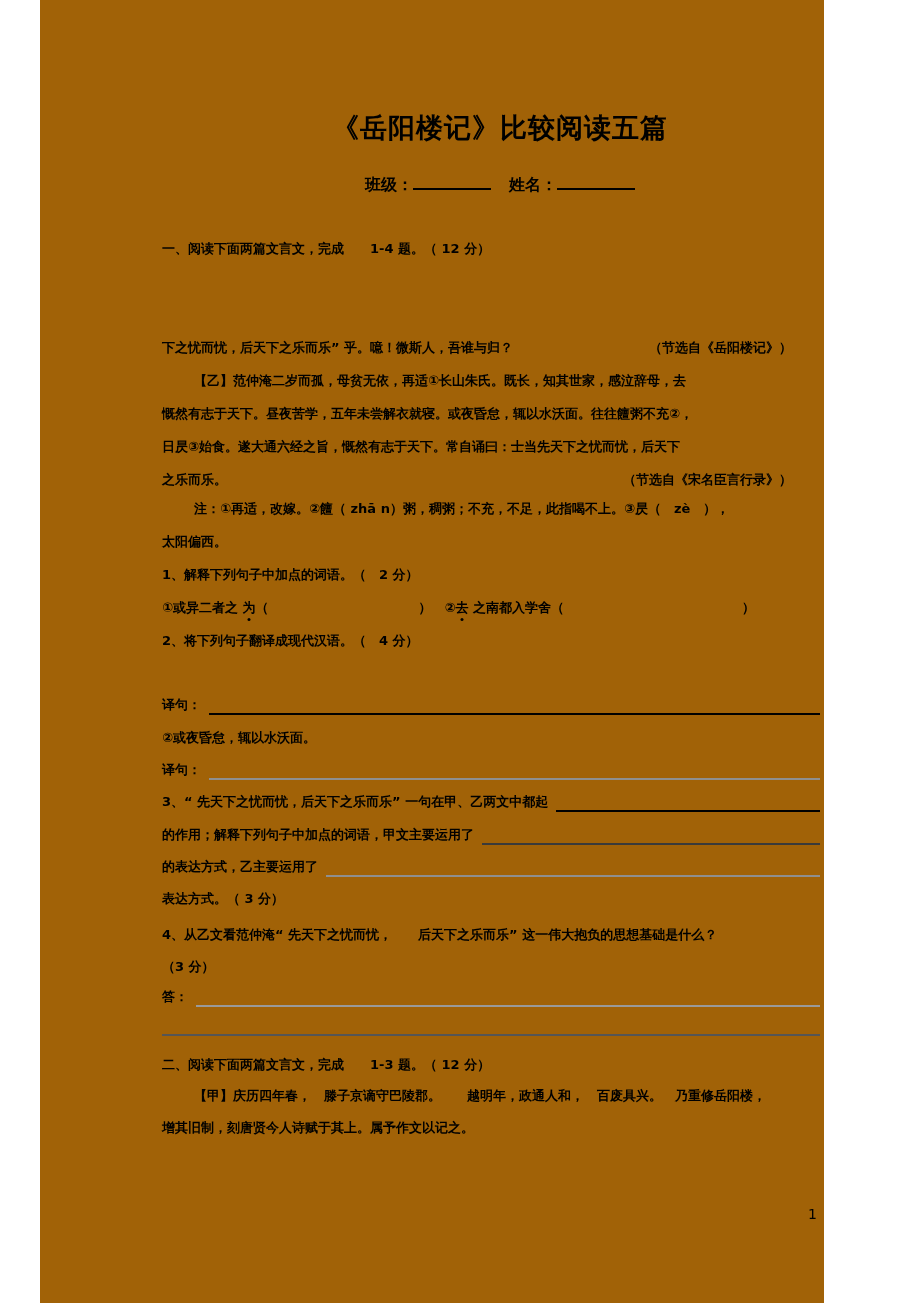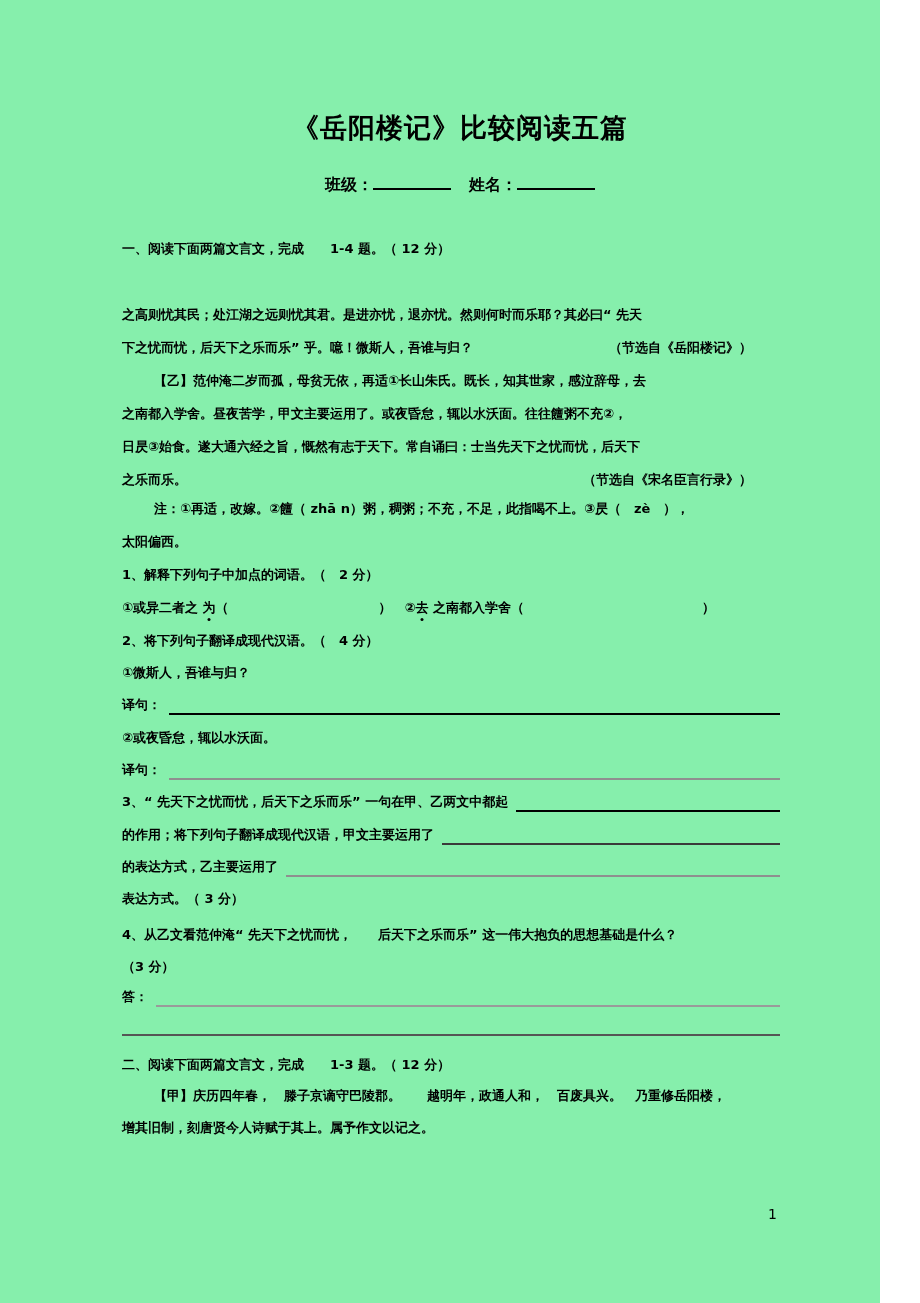--- a/index.html
+++ b/index.html
@@ -1,19 +1,20 @@
 <!DOCTYPE html>
 <html><head>
 <meta charset="utf-8">
 <style>
   html,body{margin:0;padding:0;background:#ffffff;}
   .page{
-    position:relative;width:880px;height:1303px;background:#86efac;
+    position:relative;width:784px;height:1303px;background:#a16207;
     font-family:"DejaVu Sans",sans-serif;font-weight:700;color:#000;
     overflow:hidden;
+    margin-left:40px;
   }
   .title{
     position:absolute;top:110px;left:0;width:920px;text-align:center;
     font-size:27px;letter-spacing:1px;white-space:pre;
   }
   .hdr{
     position:absolute;top:172px;left:0;width:920px;text-align:center;
     font-size:16px;white-space:pre;
   }
   .hdr .blank{
@@ -50,42 +51,40 @@
 <body>
 
 <div class="page">
 
   <div class="title">《岳阳楼记》比较阅读五篇</div>
 
   <div class="hdr"><span>班级：</span><span class="blank"></span><span class="hsp"></span><span>姓名：</span><span class="blank"></span></div>
 
   <div class="ln" style="top:238px">一、阅读下面两篇文言文，完成　　1-4 题。（ 12 分）</div>
 
-  <div class="ln" style="top:304px">之高则忧其民；处江湖之远则忧其君。是进亦忧，退亦忧。然则何时而乐耶？其必曰“ 先天</div>
   <div class="ln flex" style="top:337px"><span>下之忧而忧，后天下之乐而乐” 乎。噫！微斯人，吾谁与归？</span><span class="cite">（节选自《岳阳楼记》）</span></div>
 
   <div class="ln indent" style="top:370px">【乙】范仲淹二岁而孤，母贫无依，再适①长山朱氏。既长，知其世家，感泣辞母，去</div>
-  <div class="ln" style="top:403px">之南都入学舍。昼夜苦学，甲文主要运用了。或夜昏怠，辄以水沃面。往往饘粥不充②，</div>
+  <div class="ln" style="top:403px">慨然有志于天下。昼夜苦学，五年未尝解衣就寝。或夜昏怠，辄以水沃面。往往饘粥不充②，</div>
   <div class="ln" style="top:436px">日昃③始食。遂大通六经之旨，慨然有志于天下。常自诵曰：士当先天下之忧而忧，后天下</div>
   <div class="ln flex" style="top:469px"><span>之乐而乐。</span><span class="cite">（节选自《宋名臣言行录》）</span></div>
 
   <div class="ln indent" style="top:498px">注：①再适，改嫁。②饘（ zhā n）粥，稠粥；不充，不足，此指喝不上。③昃（　zè　），</div>
   <div class="ln" style="top:531px">太阳偏西。</div>
 
   <div class="ln" style="top:564px">1、解释下列句子中加点的词语。（　2 分）</div>
   <div class="ln" style="top:597px"><span>①或异二者之 </span><span class="dotc">为</span><span>（</span><span class="gap g1"></span><span>）　②</span><span class="dotc">去</span><span> 之南都入学舍（</span><span class="gap g2"></span><span>）</span></div>
 
   <div class="ln" style="top:630px">2、将下列句子翻译成现代汉语。（　4 分）</div>
-  <div class="ln" style="top:662px">①微斯人，吾谁与归？</div>
   <div class="ln flex" style="top:694px"><span>译句：</span><span class="fill"></span></div>
   <div class="ln" style="top:727px">②或夜昏怠，辄以水沃面。</div>
   <div class="ln flex" style="top:759px"><span>译句：</span><span class="fill gray"></span></div>
 
   <div class="ln flex" style="top:791px"><span>3、“ 先天下之忧而忧，后天下之乐而乐” 一句在甲、乙两文中都起</span><span class="fill"></span></div>
-  <div class="ln flex" style="top:824px"><span>的作用；将下列句子翻译成现代汉语，甲文主要运用了</span><span class="fill mid"></span></div>
+  <div class="ln flex" style="top:824px"><span>的作用；解释下列句子中加点的词语，甲文主要运用了</span><span class="fill mid"></span></div>
   <div class="ln flex" style="top:856px"><span>的表达方式，乙主要运用了</span><span class="fill gray"></span></div>
   <div class="ln" style="top:888px">表达方式。（ 3 分）</div>
 
   <div class="ln" style="top:924px">4、从乙文看范仲淹“ 先天下之忧而忧，　　后天下之乐而乐” 这一伟大抱负的思想基础是什么？</div>
   <div class="ln" style="top:956px">（3 分）</div>
   <div class="ln flex" style="top:986px"><span>答：</span><span class="fill ansfill"></span></div>
   <div class="ln rule" style="top:1014px"></div>
 
   <div class="ln" style="top:1054px">二、阅读下面两篇文言文，完成　　1-3 题。（ 12 分）</div>
   <div class="ln indent" style="top:1085px">【甲】庆历四年春，　滕子京谪守巴陵郡。　　越明年，政通人和，　百废具兴。　乃重修岳阳楼，</div>

